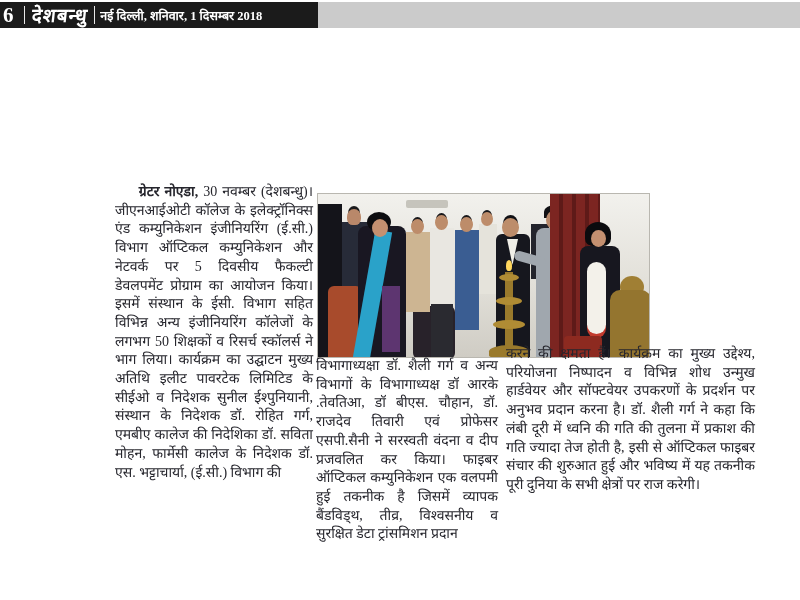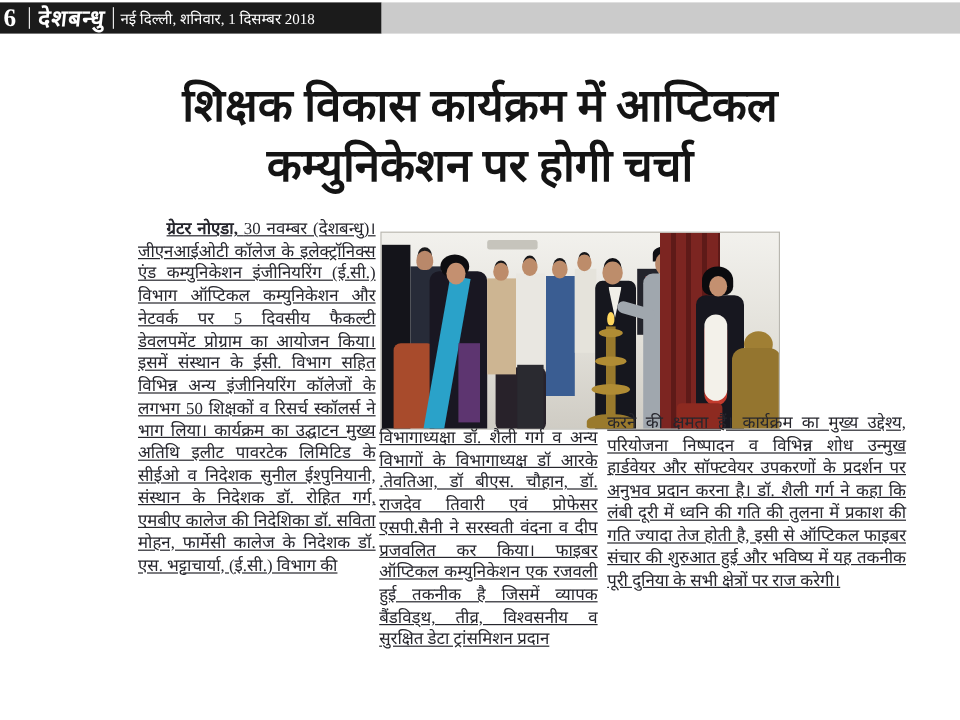--- a/index.html
+++ b/index.html
@@ -6,31 +6,31 @@
   .page{position:relative;width:800px;height:600px;background:#fff;overflow:hidden;
         font-family:"Liberation Serif", serif;}
 
   
   .topbar{position:absolute;left:0;top:2px;height:26px;width:318px;background:#1b1b1b;
           display:flex;align-items:center;color:#fff;}
   .pagenum{font-size:21px;font-weight:bold;padding:0 5px 0 3px;line-height:26px;}
   .vdiv{width:1px;height:18px;background:#e8e8e8;margin:0 5px;}
   .logo{font-size:19px;font-weight:900;letter-spacing:1px;transform:skewX(-6deg);
         padding:0 2px;white-space:nowrap;}
-  .dateline{font-size:12.5px;font-weight:normal;white-space:nowrap;padding-right:8px;}
+  .dateline{font-size:12.5px;font-weight:bold;white-space:nowrap;padding-right:8px;}
   .greystrip{position:absolute;left:318px;top:2px;height:26px;width:482px;background:#cbcbcb;}
 
   
   .headline{position:absolute;left:60px;top:64px;width:680px;text-align:center;
             font-weight:bold;color:#141414;font-size:38px;line-height:50px;}
 
   
   .col{position:absolute;font-size:14px;line-height:18.7px;color:#26262d;
        text-align:justify;}
-  .col p{margin:0;text-decoration:underline;}
+  .col p{margin:0;}
   .col-left{left:115px;top:183px;width:198px;height:402px;}
   .col-left p{text-indent:1.7em;}
   .lead{font-weight:bold;}
   .col-mid{left:316px;top:357px;width:182px;height:212px;}
   .col-right{left:506px;top:345px;width:249px;height:212px;}
 
   
   .photo{position:absolute;left:317px;top:193px;width:333px;height:165px;overflow:hidden;
          background:linear-gradient(180deg,#f2f1ed 0%,#e2e0d9 55%,#cfccc4 100%);
          border:1px solid #b9b7b0;box-sizing:border-box;}
@@ -43,24 +43,20 @@
 
   <div class="topbar">
     <span class="pagenum">6</span>
     <span class="vdiv"></span>
     <span class="logo">देशबन्धु</span>
     <span class="vdiv"></span>
     <span class="dateline">नई दिल्ली, शनिवार, 1 दिसम्बर 2018</span>
   </div>
   <div class="greystrip"></div>
 
-  <div class="headline">
-    <div>शिक्षक विकास कार्यक्रम में आप्टिकल</div>
-    <div>कम्युनिकेशन पर होगी चर्चा</div>
-  </div>
 
   <div class="col col-left">
     <p><span class="lead">ग्रेटर नोएडा,</span>
        <span>30 नवम्बर (देशबन्धु)। जीएनआईओटी कॉलेज के इलेक्ट्रॉनिक्स एंड कम्युनिकेशन इंजीनियरिंग (ई.सी.) विभाग ऑप्टिकल कम्युनिकेशन और नेटवर्क पर 5 दिवसीय फैकल्टी डेवलपमेंट प्रोग्राम का आयोजन किया। इसमें संस्थान के ईसी. विभाग सहित विभिन्न अन्य इंजीनियरिंग कॉलेजों के लगभग 50 शिक्षकों व रिसर्च स्कॉलर्स ने भाग लिया। कार्यक्रम का उद्घाटन मुख्य अतिथि इलीट पावरटेक लिमिटिड के सीईओ व निदेशक सुनील ईश्पुनियानी, संस्थान के निदेशक डॉ. रोहित गर्ग, एमबीए कालेज की निदेशिका डॉ. सविता मोहन, फार्मेसी कालेज के निदेशक डॉ. एस. भट्टाचार्या, (ई.सी.) विभाग की</span></p>
   </div>
 
   <div class="photo">
     <i class="ph" style="left:88px;top:6px;width:42px;height:8px;background:#c6c4bc;border-radius:2px;"></i>
     <i class="ph" style="left:0;top:10px;width:24px;height:155px;background:#14141a;"></i>
     <i class="ph" style="left:24px;top:28px;width:26px;height:112px;background:#272b38;"></i>
@@ -100,20 +96,20 @@
     <i class="ph" style="left:262px;top:52px;width:40px;height:113px;background:#17171f;border-radius:8px 8px 0 0;"></i>
     <i class="ph" style="left:267px;top:28px;width:26px;height:24px;background:#0b0b0e;border-radius:50% 50% 30% 30%;"></i>
     <i class="ph" style="left:273px;top:36px;width:15px;height:17px;background:#c49070;border-radius:50%;"></i>
     <i class="ph" style="left:269px;top:68px;width:19px;height:72px;background:#f3f1ea;border-radius:10px;box-shadow:0 4px 0 0 #c23b2e;"></i>
     <i class="ph" style="left:246px;top:142px;width:38px;height:23px;background:#8d2a20;border-radius:4px;"></i>
     <i class="ph" style="left:302px;top:82px;width:24px;height:22px;background:#a07f34;border-radius:50%;"></i>
     <i class="ph" style="left:292px;top:96px;width:41px;height:69px;background:#94752f;border-radius:10px 10px 0 0;"></i>
   </div>
 
   <div class="col col-mid">
-    <p>विभागाध्यक्षा डॉ. शैली गर्ग व अन्य विभागों के विभागाध्यक्ष डॉ आरके .तेवतिआ, डॉ बीएस. चौहान, डॉ. राजदेव तिवारी एवं प्रोफेसर एसपी.सैनी ने सरस्वती वंदना व दीप प्रजवलित कर किया। फाइबर ऑप्टिकल कम्युनिकेशन एक रजवली हुई तकनीक है जिसमें व्यापक बैंडविड्थ, तीव्र, विश्वसनीय व सुरक्षित डेटा ट्रांसमिशन प्रदान</p>
+    <p>विभागाध्यक्षा डॉ. शैली गर्ग व अन्य विभागों के विभागाध्यक्ष डॉ आरके .तेवतिआ, डॉ बीएस. चौहान, डॉ. राजदेव तिवारी एवं प्रोफेसर एसपी.सैनी ने सरस्वती वंदना व दीप प्रजवलित कर किया। फाइबर ऑप्टिकल कम्युनिकेशन एक वलपमी हुई तकनीक है जिसमें व्यापक बैंडविड्थ, तीव्र, विश्वसनीय व सुरक्षित डेटा ट्रांसमिशन प्रदान</p>
   </div>
 
   <div class="col col-right">
     <p>करने की क्षमता हैं। कार्यक्रम का मुख्य उद्देश्य, परियोजना निष्पादन व विभिन्न शोध उन्मुख हार्डवेयर और सॉफ्टवेयर उपकरणों के प्रदर्शन पर अनुभव प्रदान करना है। डॉ. शैली गर्ग ने कहा कि लंबी दूरी में ध्वनि की गति की तुलना में प्रकाश की गति ज्यादा तेज होती है, इसी से ऑप्टिकल फाइबर संचार की शुरुआत हुई और भविष्य में यह तकनीक पूरी दुनिया के सभी क्षेत्रों पर राज करेगी।</p>
   </div>
 
 </div>
 
 </body></html>

